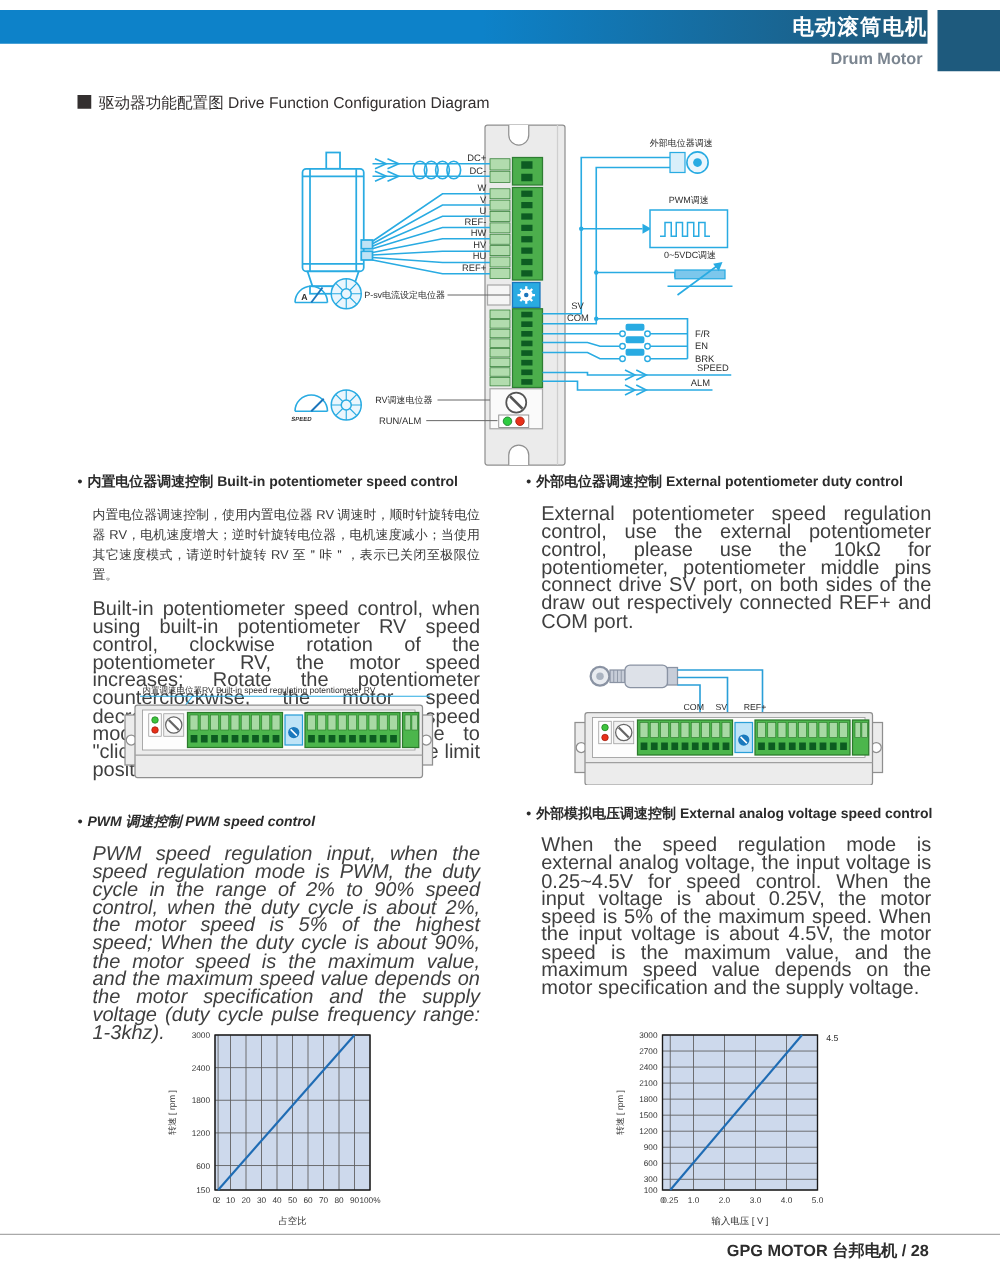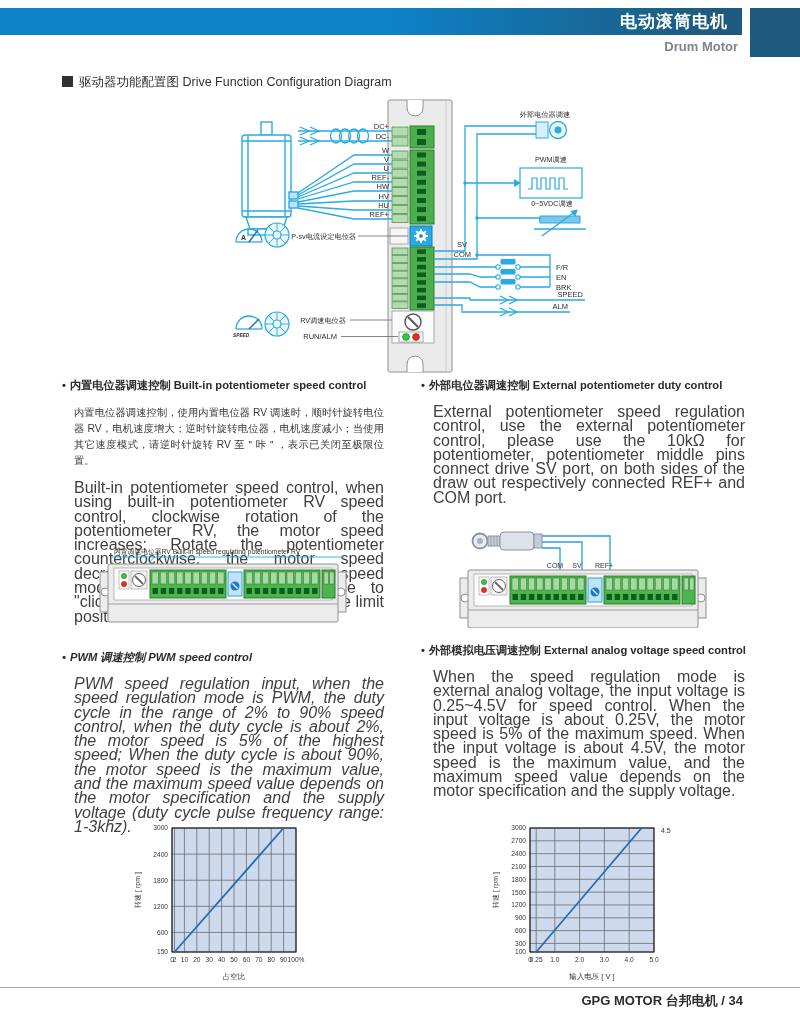--- a/index.html
+++ b/index.html
@@ -2,21 +2,21 @@
 <html><head>
 <meta charset="utf-8">
 <style>
   html,body{margin:0;padding:0;background:#ffffff;}
   .page{position:relative;width:800px;height:1011px;background:#fff;overflow:hidden;
         font-family:"Liberation Sans","DejaVu Sans",sans-serif;color:#3c3c3c;}
   
   .banner{position:absolute;left:0;top:8px;width:742px;height:27px;
           background:linear-gradient(90deg,#0d82c9 0%,#0d82c9 52%,#1e5a7d 97%);
           color:#fff;font-weight:bold;font-size:17px;line-height:27px;text-align:right;
-          padding-right:14px;box-sizing:border-box;letter-spacing:1px;}
+          box-sizing:border-box;letter-spacing:1px;}
   .corner-block{position:absolute;left:750px;top:8px;width:50px;height:49px;background:#1e5a7d;}
   .subtitle{position:absolute;right:62px;top:39px;color:#7b8590;font-weight:bold;font-size:13px;}
   .page-title{position:absolute;left:62px;top:74px;font-size:12.5px;font-weight:normal;color:#332f2f;}
   .page-title .sq{display:inline-block;width:11px;height:11px;background:#332f2f;margin-right:6px;vertical-align:-1px;}
   
   .sec{position:absolute;}
   .sec h3{margin:0 0 4px 0;font-size:11.2px;color:#2b2b2b;font-weight:bold;}
   .sec h3 .bullet{margin-right:4px;}
   .sec p{margin:12px;text-align:justify;}
   .sec p.zh{font-size:10.3px;line-height:16px;color:#3a3a3a;}
@@ -550,14 +550,14 @@
         <line x1="45" y1="6" x2="169" y2="6" stroke="#5f5f5f" stroke-width="0.7"></line>
         <text x="41" y="8.4" text-anchor="end" font-size="6.6" fill="#333">3000</text>
         <rect x="45" y="6" width="124" height="124" fill="none" stroke="#1a1a1a" stroke-width="1.1"></rect>
         <polyline points="47.48,130 156.60000000000002,6" fill="none" stroke="#1f6cb4" stroke-width="1.7"></polyline>
         <text x="13" y="68" text-anchor="middle" font-size="7" fill="#333" transform="rotate(-90 13 68)">转速 [ rpm ]</text>
         <text x="107" y="157" text-anchor="middle" font-size="7.5" fill="#333">占空比</text>
       </svg>
   </div>
 
   <div class="footer-line"></div>
-  <div class="footer-text">GPG MOTOR 台邦电机 / 34</div>
+  <div class="footer-text">GPG MOTOR 台邦电机 / 28</div>
 </div>
 
 </body></html>

